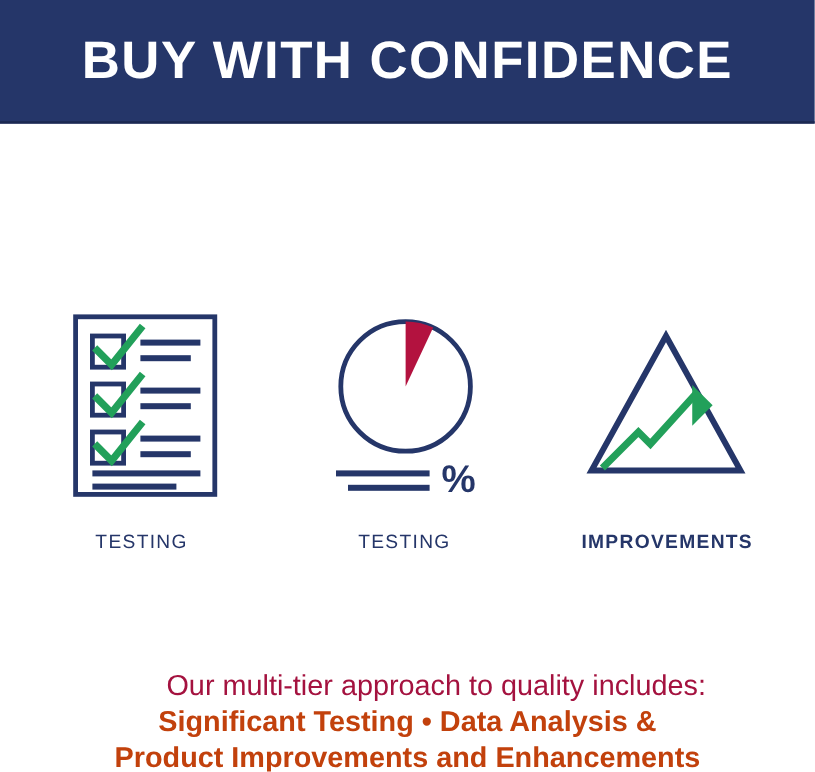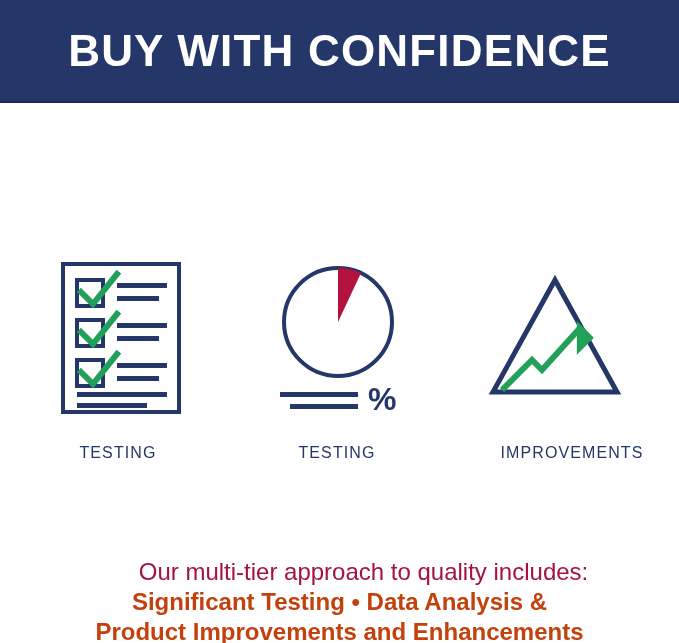--- a/index.html
+++ b/index.html
@@ -94,21 +94,21 @@
     width: 200px;
     text-align: center;
     color: #253669;
     font-size: 16px;
     letter-spacing: 1.1px;
     font-weight: normal;
     white-space: nowrap;
   }
   .icon-label.cell-1 { left: 18px; }
   .icon-label.cell-2 { left: 237px; }
-  .icon-label.cell-3 { left: 472px; }
+  .icon-label.cell-3 { left: 456px; font-weight: bold; }
 
   
   .footer {
     position: absolute;
     left: 0;
     top: 557px;
     width: 679px;
     text-align: center;
   }
   .footer-lead {

